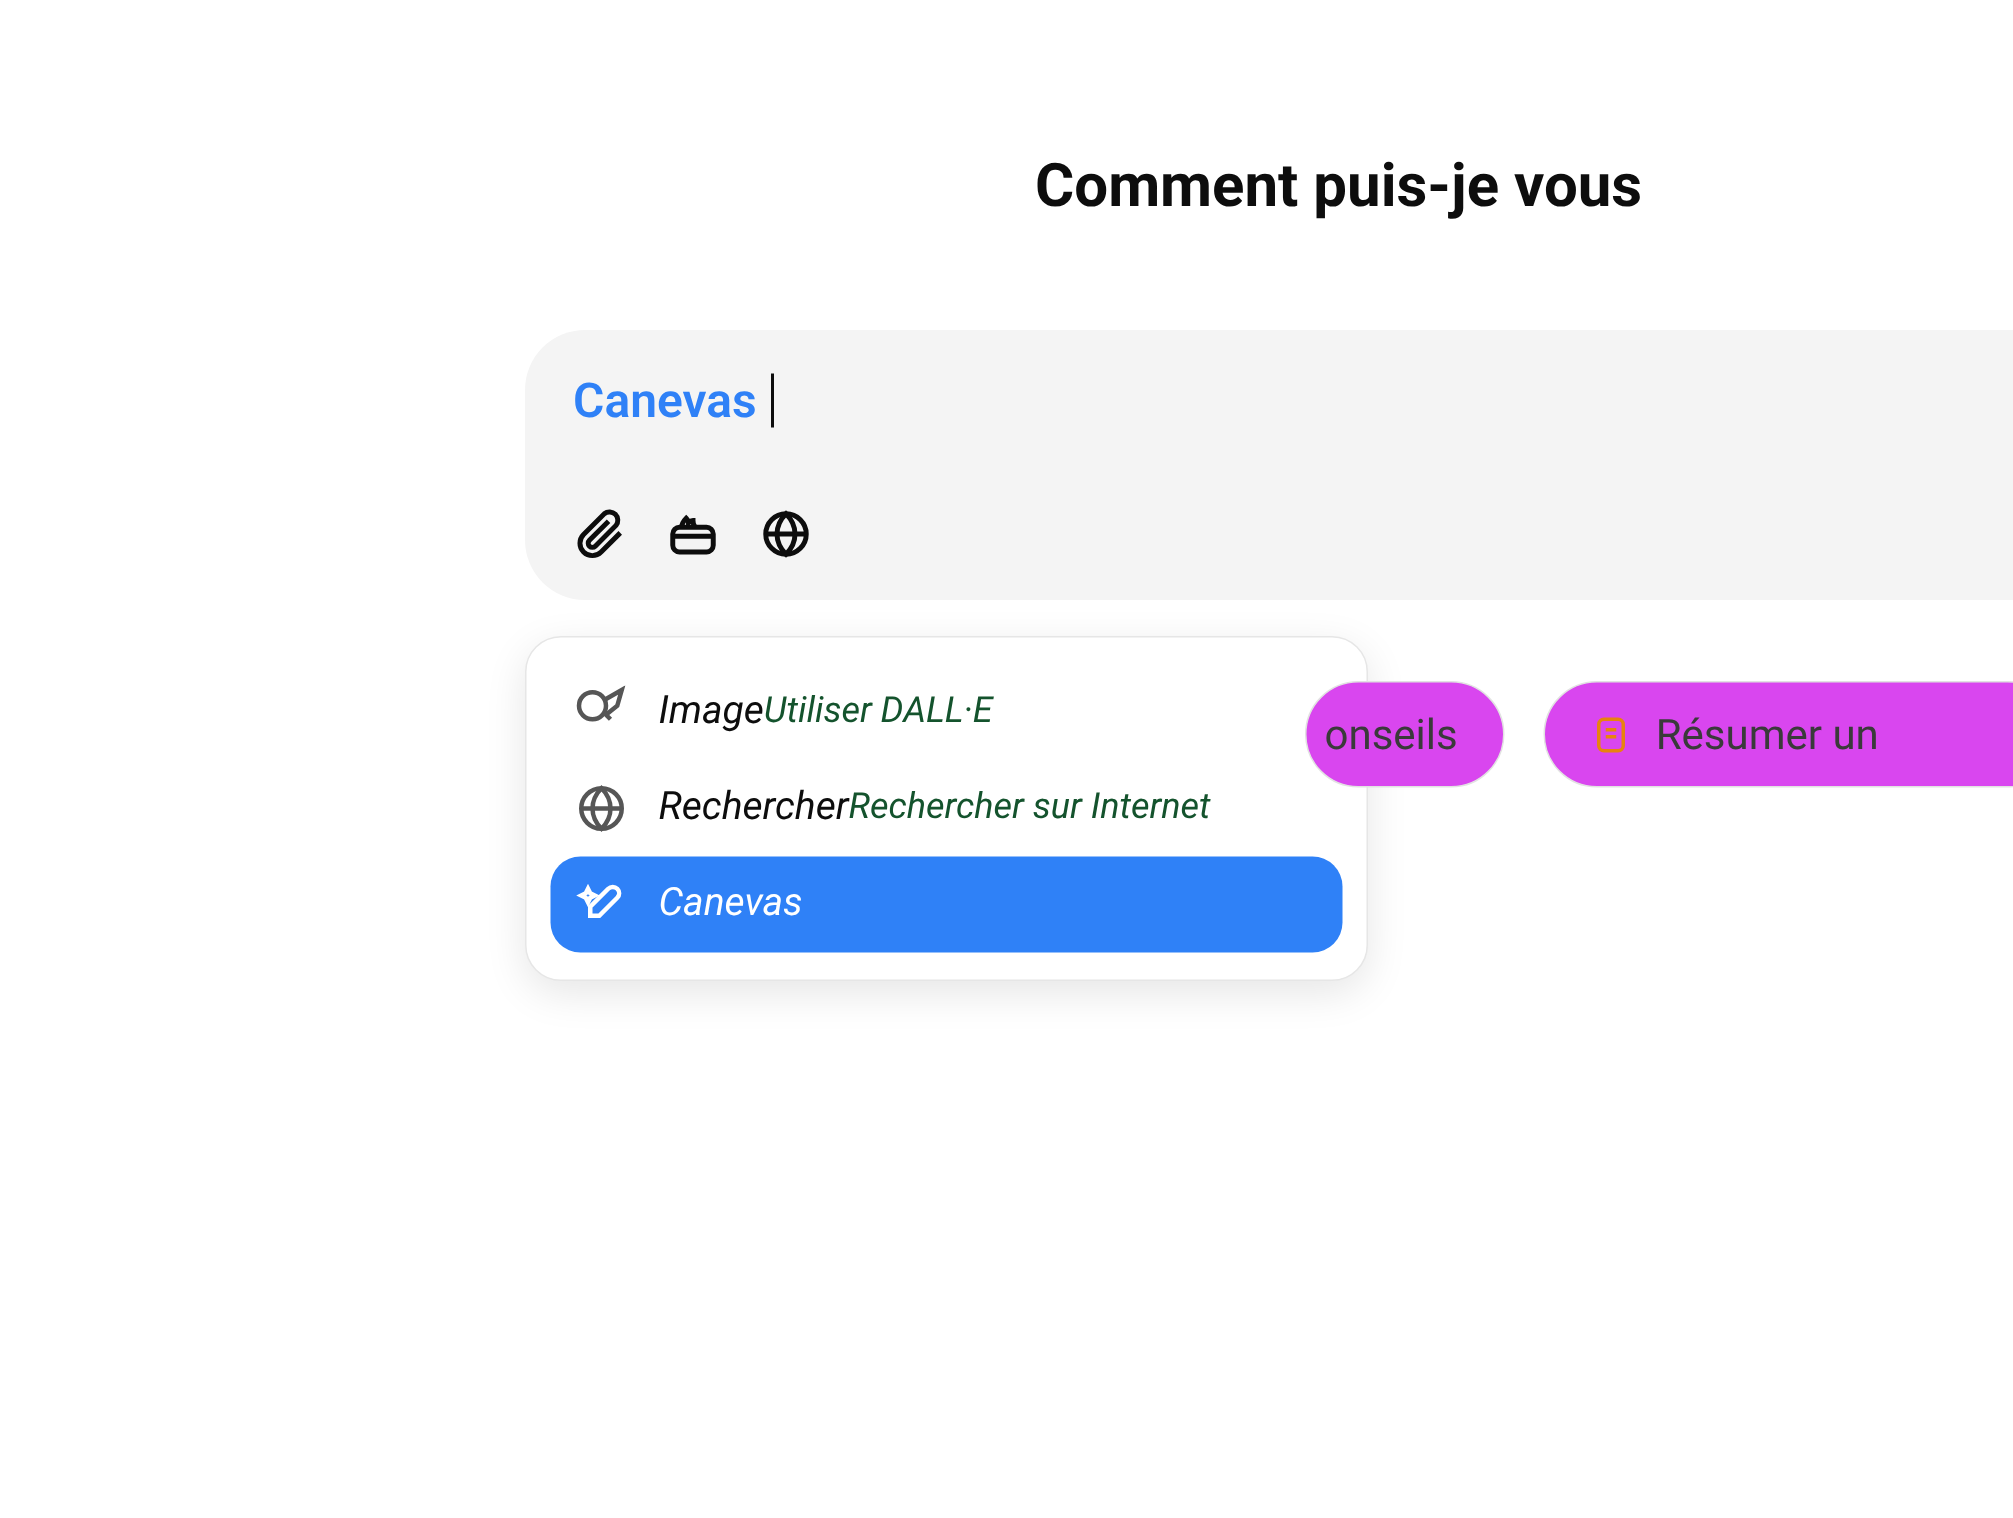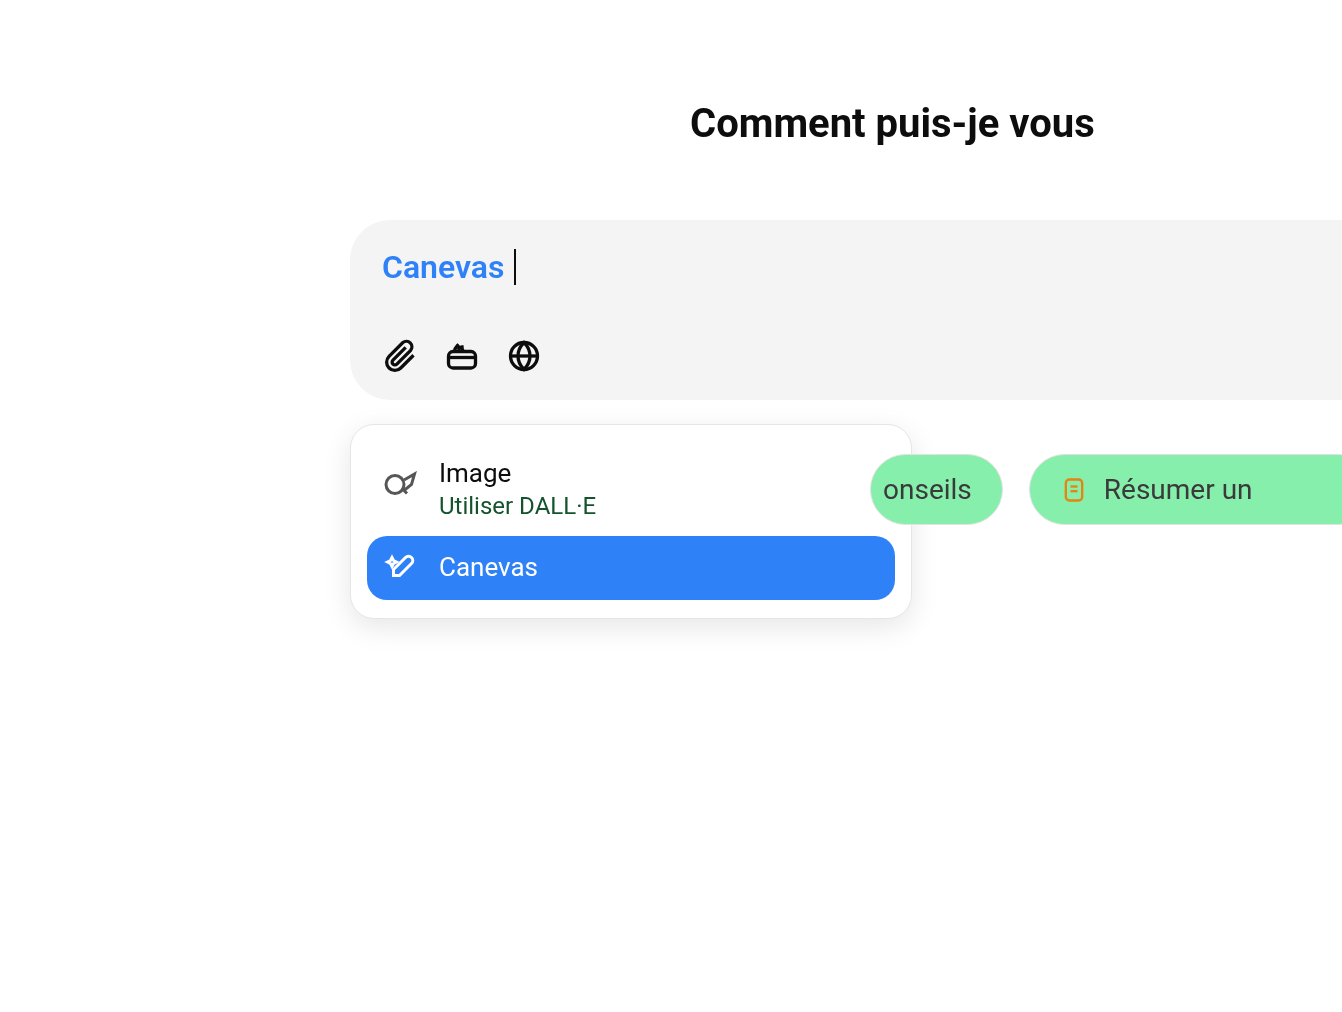--- a/index.html
+++ b/index.html
@@ -106,21 +106,21 @@
       stroke: #565656;
       stroke-width: 2;
       fill: none;
       flex-shrink: 0;
     }
     .dropdown-item.selected svg {
       stroke: #ffffff;
     }
     .item-labels {
       display: flex;
-      flex-direction: column;
+      font-style: italic;
     }
     .item-title {
       font-size: 26px;
       font-weight: 400;
       color: #0d0d0d;
       line-height: 1.3;
     }
     .item-subtitle {
       font-size: 24px;
       font-weight: 400;
@@ -136,21 +136,21 @@
       left: 870px;
       top: 454px;
       display: flex;
       gap: 26px;
     }
     .chip {
       display: flex;
       align-items: center;
       gap: 16px;
       padding: 18px 30px;
-      background: #86efac;
+      background: #d946ef;
       border: 1.5px solid #e2e2e2;
       border-radius: 40px;
       font-size: 28px;
       color: #3a3a3a;
       white-space: nowrap;
     }
     .chip svg {
       width: 28px;
       height: 28px;
       stroke: #e7830f;
@@ -203,20 +203,31 @@
     <svg viewBox="0 0 24 24">
         <circle cx="8" cy="9" r="6"></circle>
         <path d="M14 6l7-4-2 7-5 4"></path>
         <path d="M13 12l3 3"></path>
       </svg>
     <div class="item-labels">
       <span class="item-title">Image</span>
       <span class="item-subtitle">Utiliser DALL·E</span>
     </div>
   </div>
+  <div class="dropdown-item">
+    <svg viewBox="0 0 24 24">
+        <circle cx="12" cy="12" r="9"></circle>
+        <path d="M3 12h18"></path>
+        <path d="M12 3c2.5 2.5 4 5.5 4 9s-1.5 6.5-4 9c-2.5-2.5-4-5.5-4-9s1.5-6.5 4-9z"></path>
+      </svg>
+    <div class="item-labels">
+      <span class="item-title">Rechercher</span>
+      <span class="item-subtitle">Rechercher sur Internet</span>
+    </div>
+  </div>
   <div class="dropdown-item selected">
     <svg viewBox="0 0 24 24">
         <path d="M5 7l1-2 1 2 2 1-2 1-1 2-1-2-2-1z"></path>
         <path d="M15 5l-8 8 0 4 4 0 8-8a2.8 2.8 0 00-4-4z"></path>
       </svg>
     <div class="item-labels">
       <span class="item-title">Canevas</span>
     </div>
   </div>
 </div>

